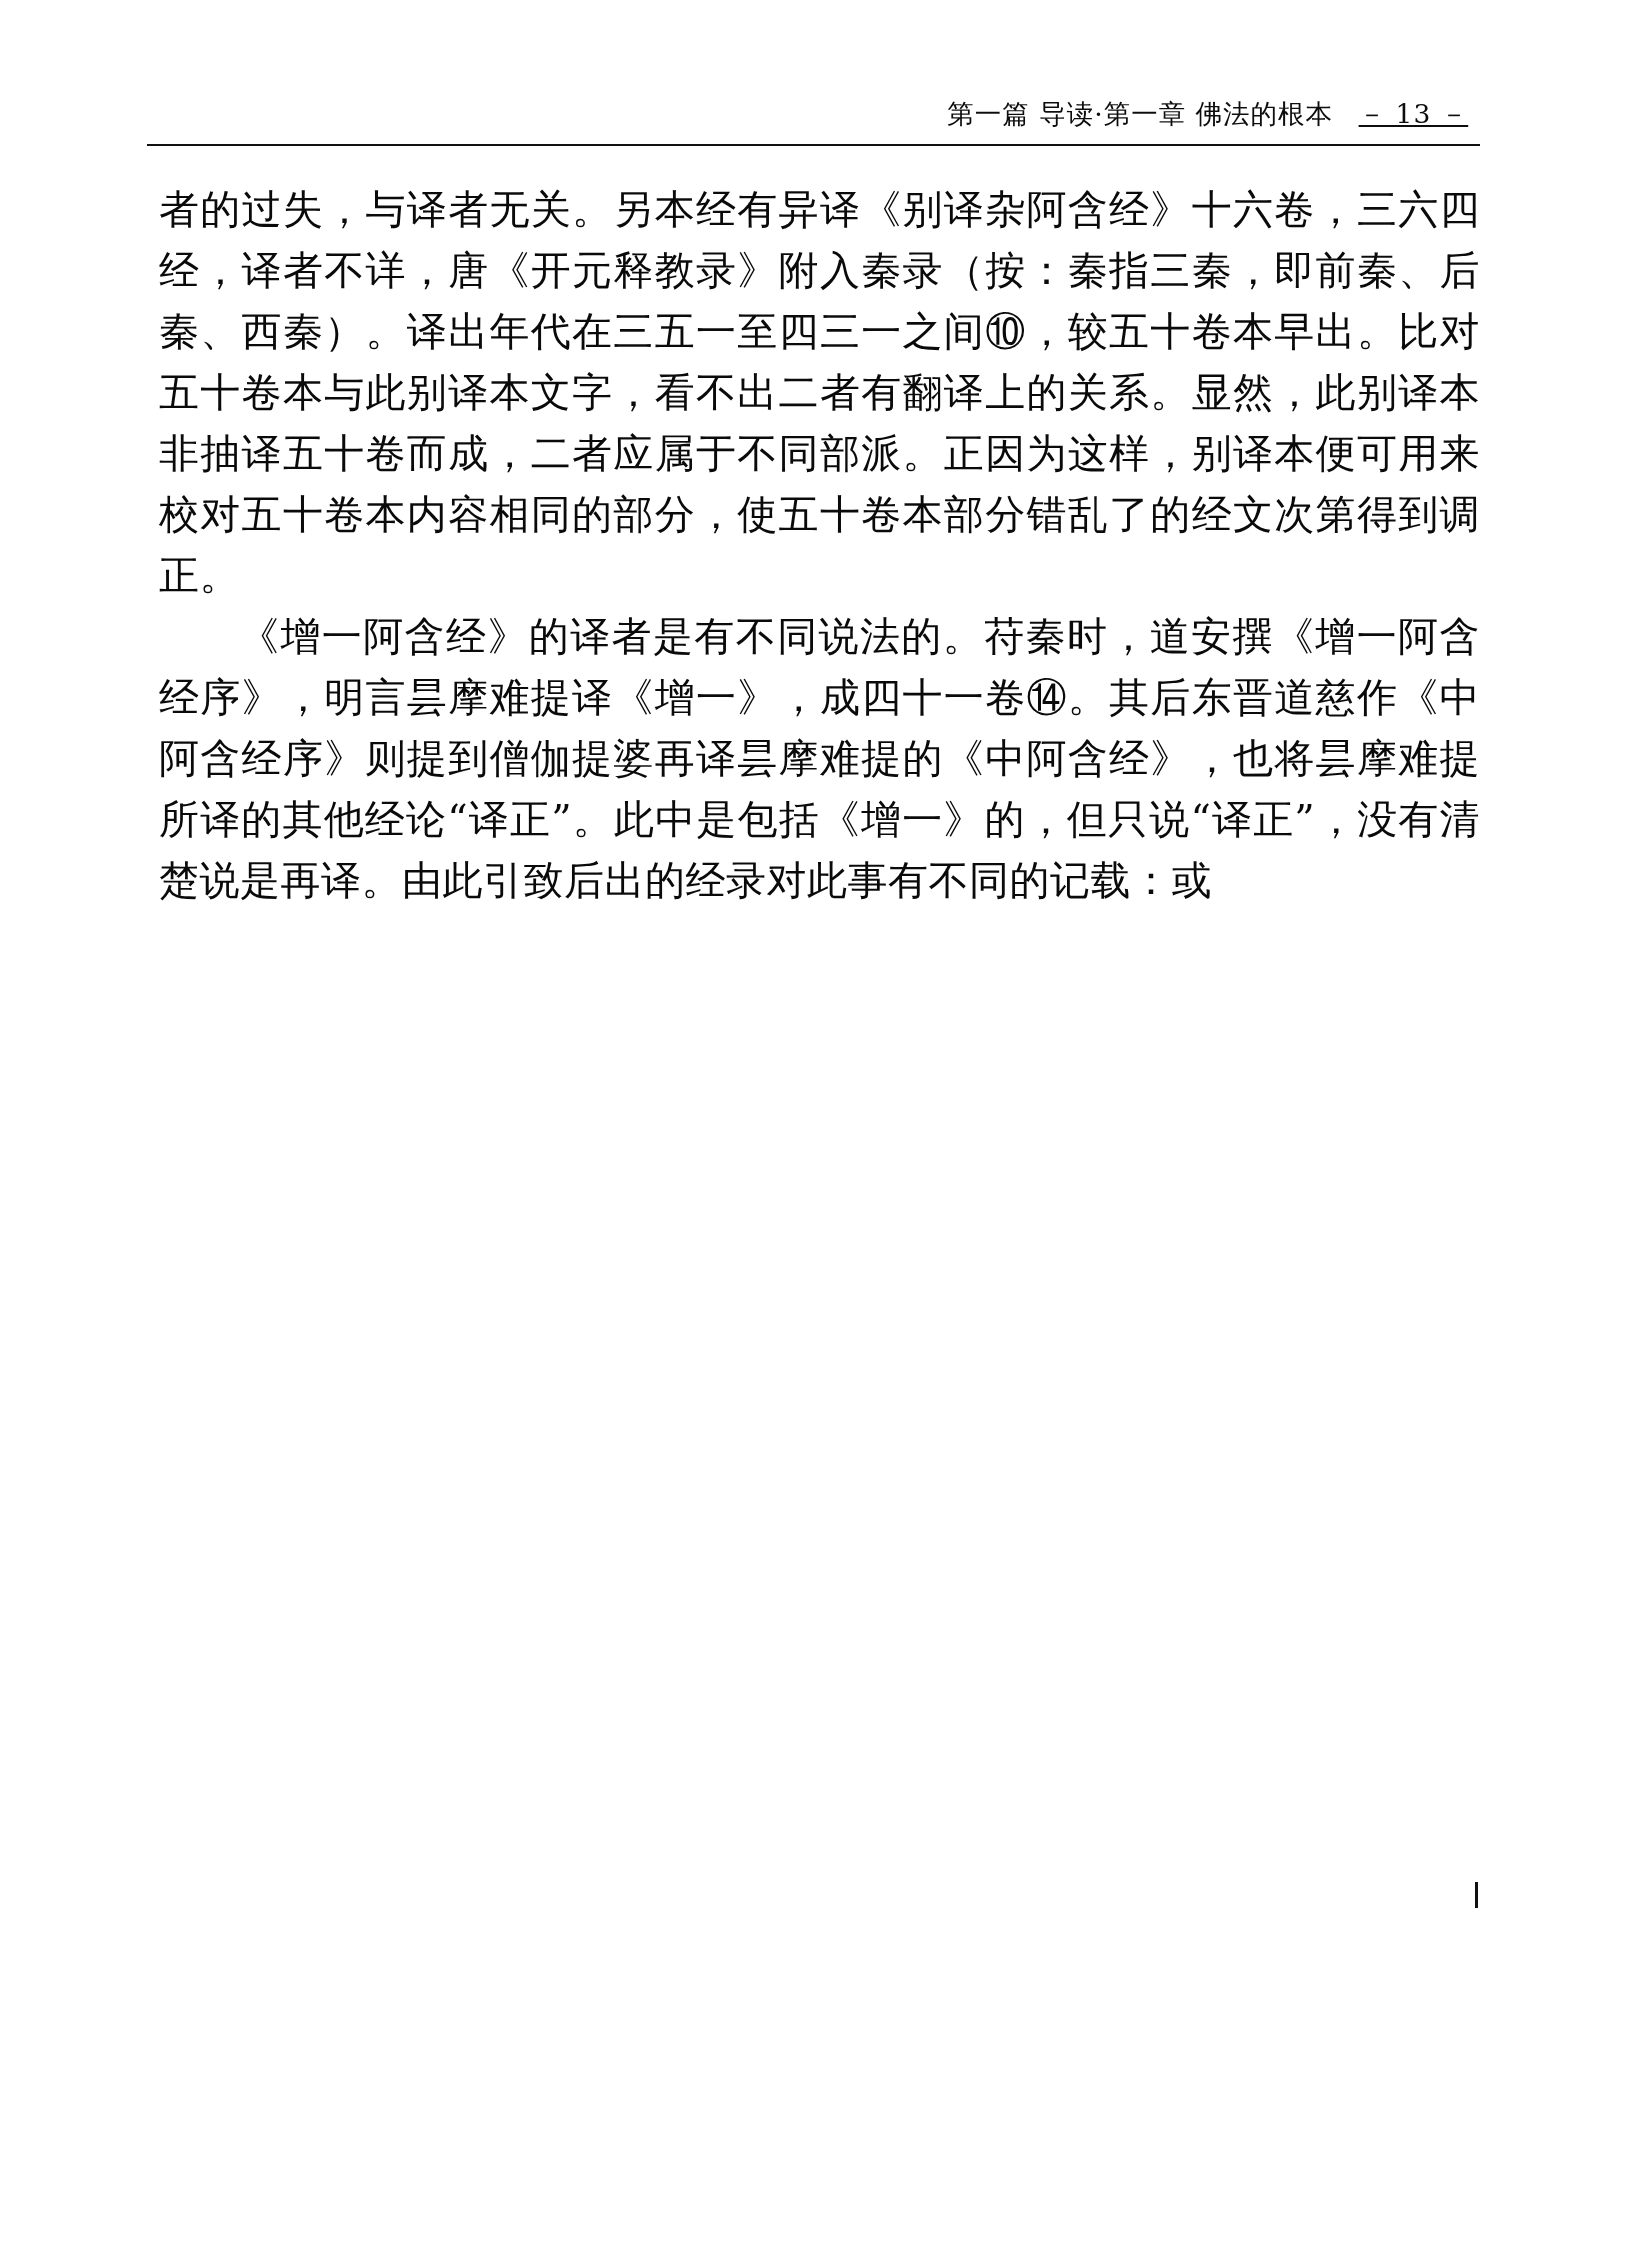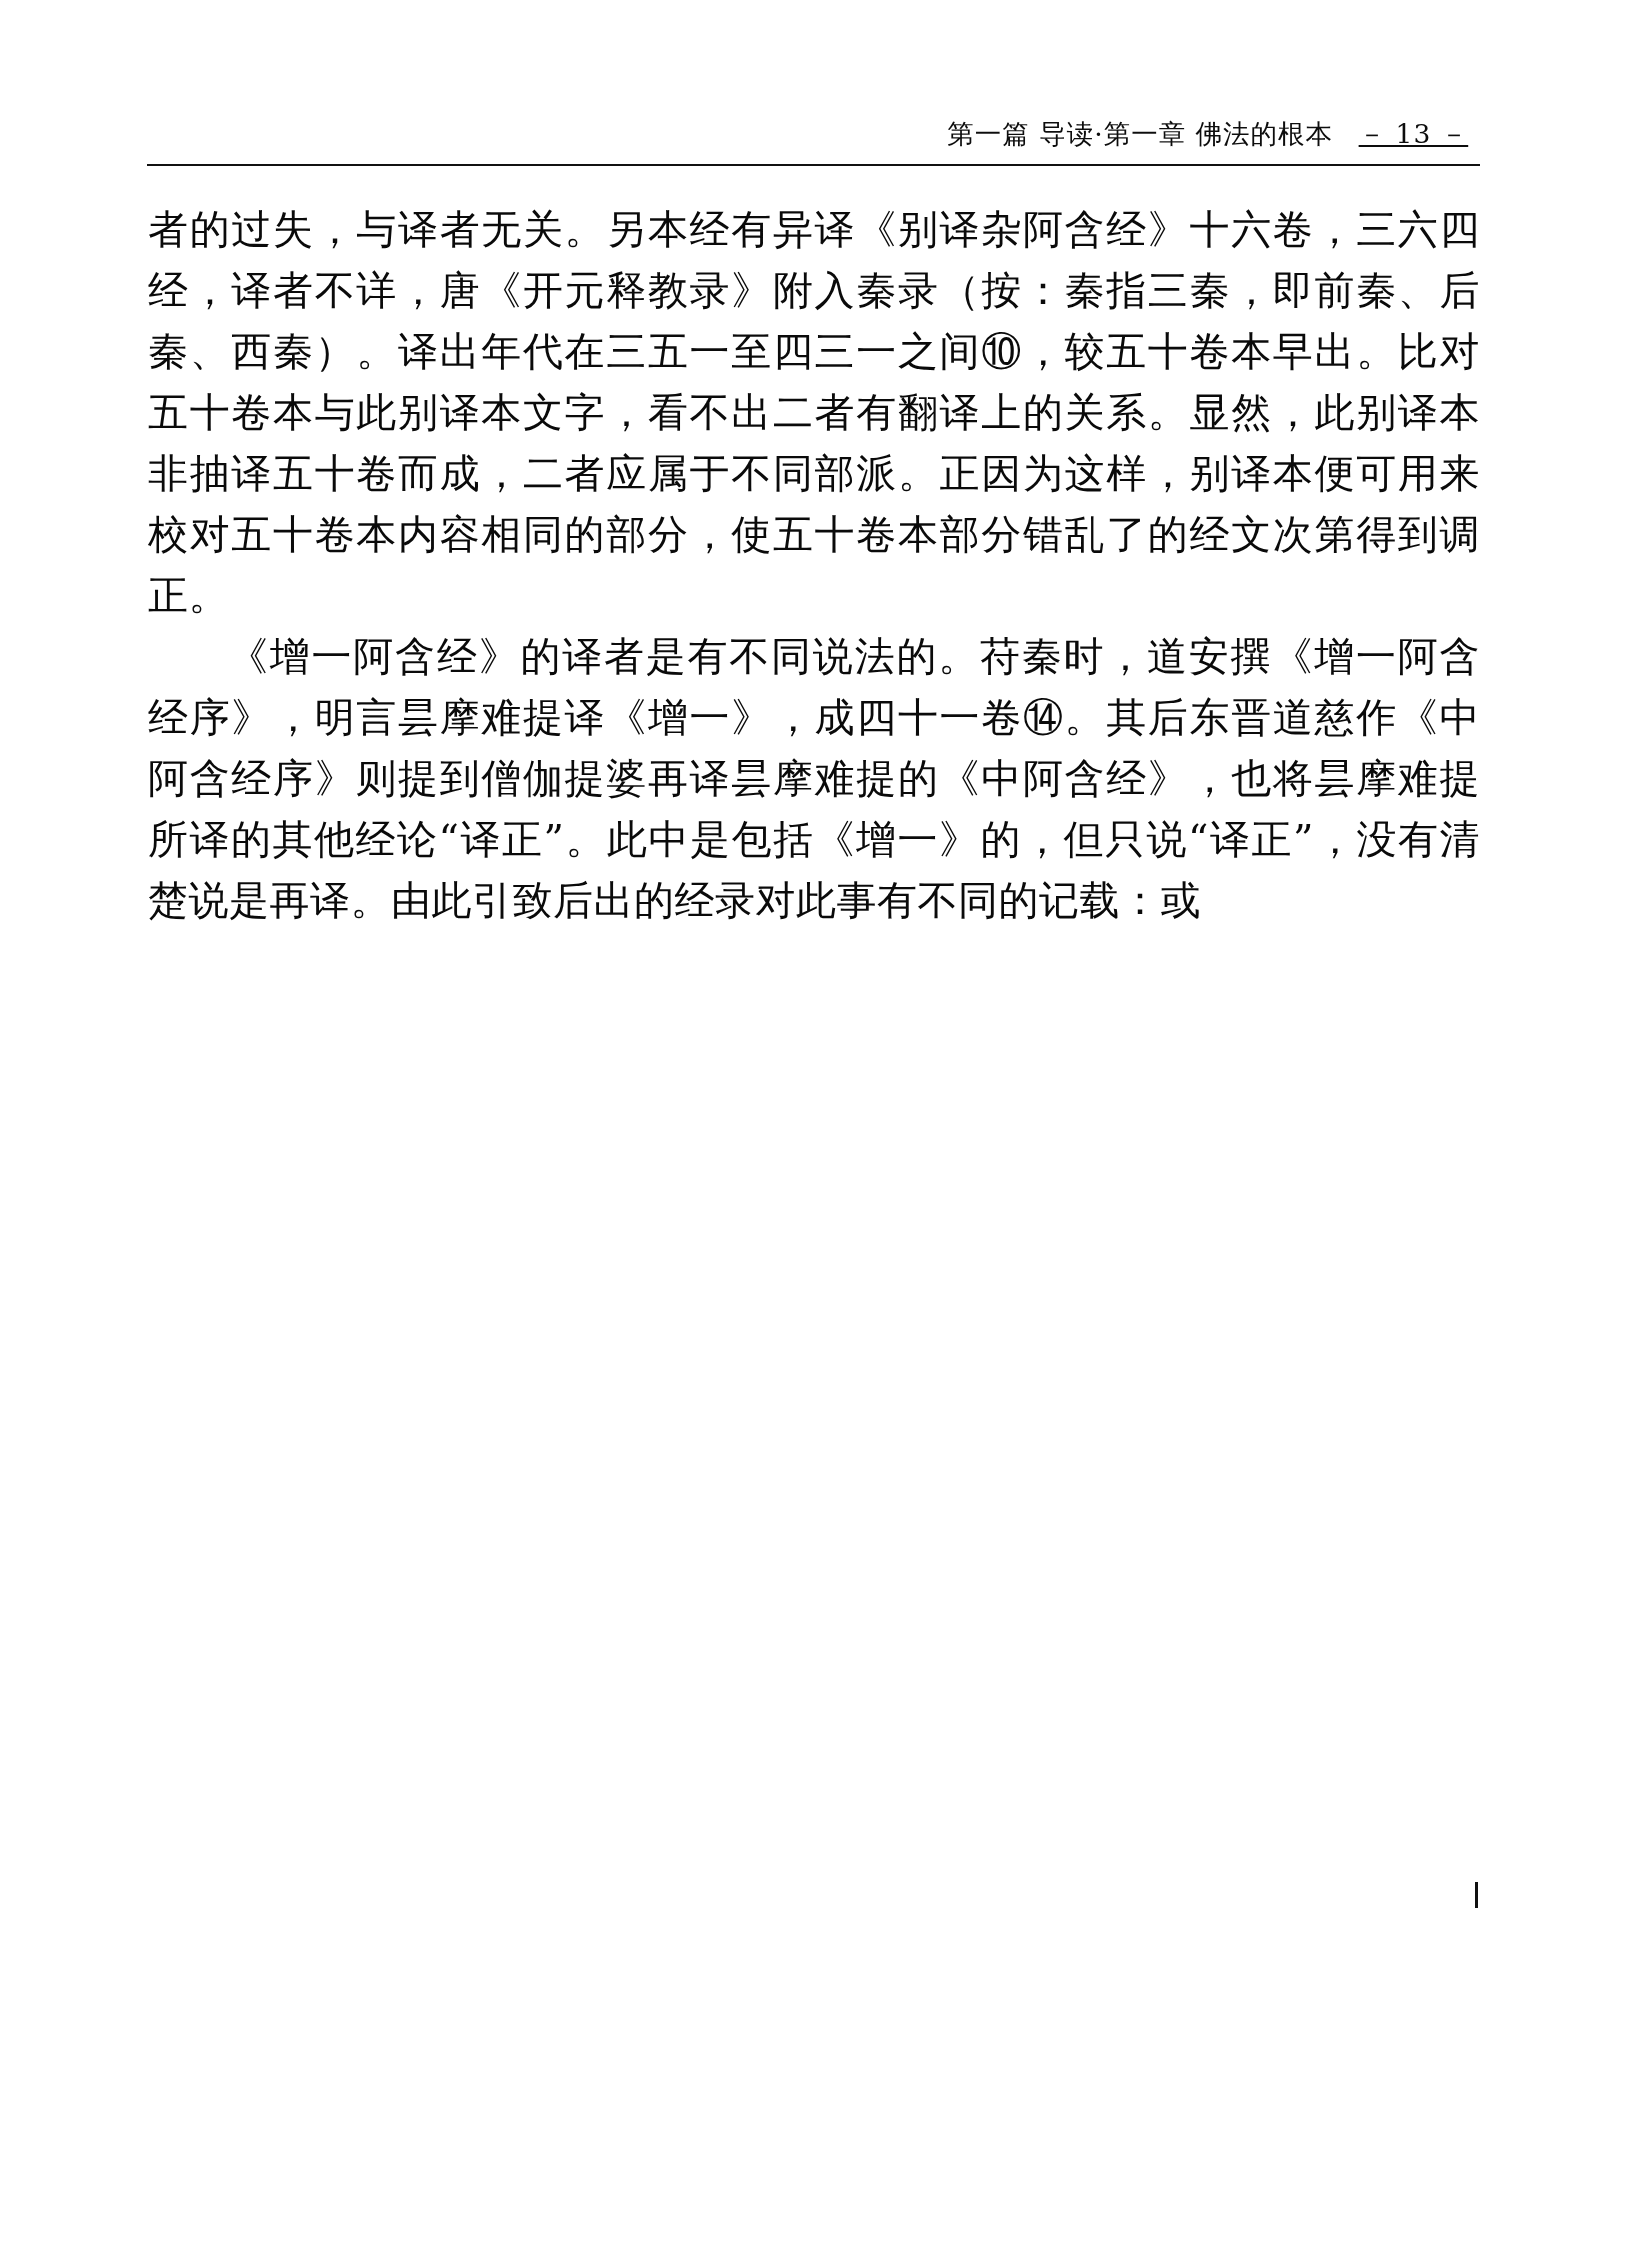--- a/index.html
+++ b/index.html
@@ -11,21 +11,21 @@
     position: relative;
     width: 1631px;
     height: 2259px;
     background: #ffffff;
     font-family: "DejaVu Serif", serif;
     overflow: hidden;
   }
   .page-inner {
     position: absolute;
     left: 147px;
-    top: 116px;
+    top: 96px;
     width: 1333px;
   }
   .header {
     position: relative;
     display: flex;
     align-items: baseline;
     justify-content: flex-end;
     padding-right: 11.8px;
     font-size: 26.5px;
     letter-spacing: 1px;
@@ -51,21 +51,21 @@
   .body-text {
     margin-top: 33px;
     font-size: 40px;
     line-height: 1.525;
     color: #0a0a0a;
     text-align: justify;
     text-justify: inter-character;
     letter-spacing: 0.5px;
   }
   .para {
-    margin: 0 0 0 1px;
+    margin: 0 0 0 12px;
     text-indent: 0;
   }
   .para.indent {
     text-indent: 2em;
   }
   .tick {
     position: absolute;
     left: 1475px;
     top: 1882px;
     width: 2.9px;

